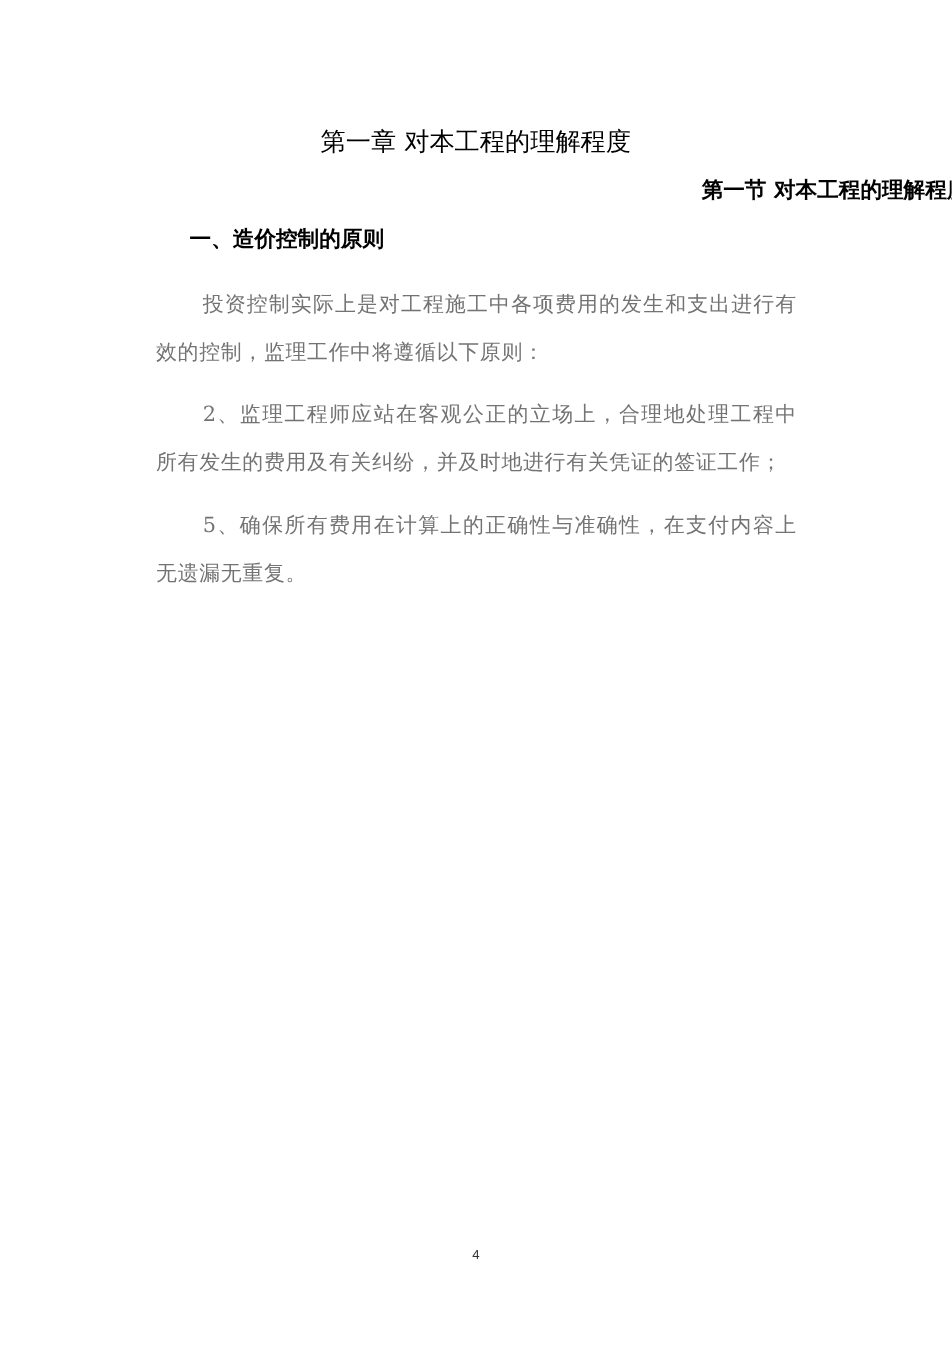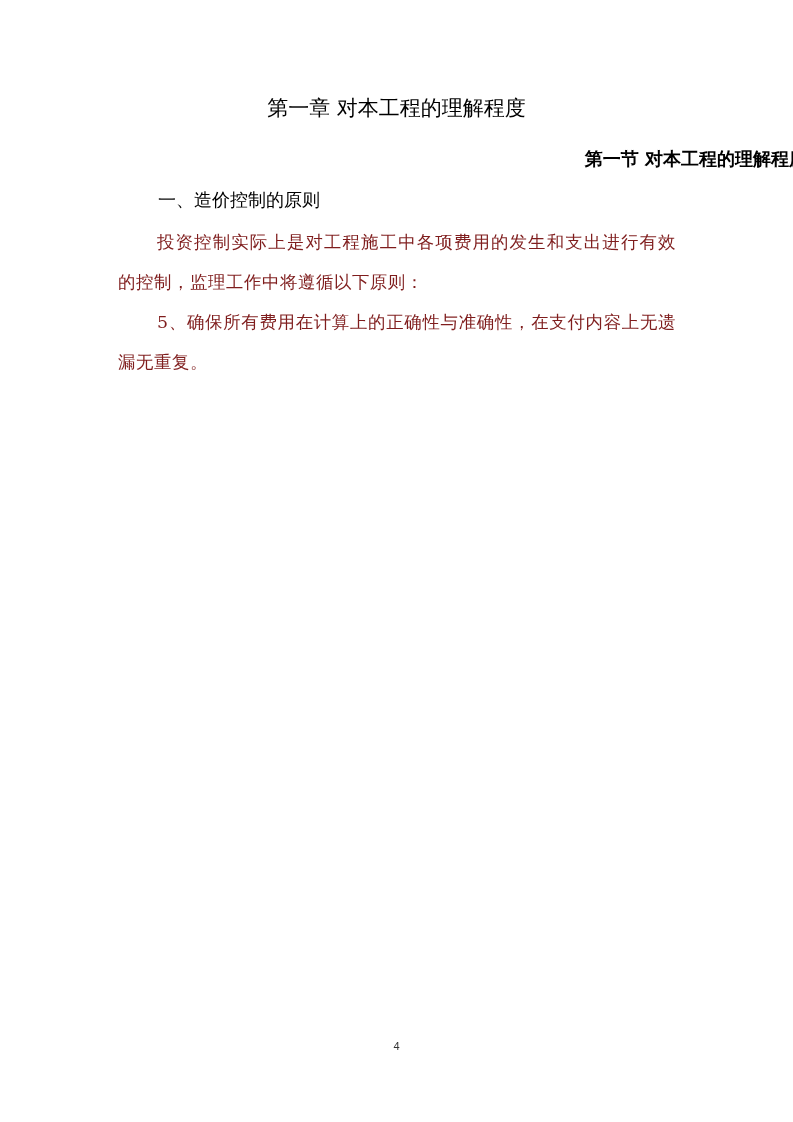--- a/index.html
+++ b/index.html
@@ -1,37 +1,38 @@
 <!DOCTYPE html>
 <html><head>
 <meta charset="utf-8">
 <style>
   html, body { margin:0; padding:0; background:#ffffff; }
   body { width:793px; height:1122px; position:relative; overflow:hidden;
          font-family:"DejaVu Serif","Liberation Serif",serif; color:#111; }
   .page { position:absolute; left:0; top:0; width:793px; height:1122px; background:#fff; }
-  .h1 { position:absolute; left:0; width:793px; top:92px; text-align:center;
+  .h1 { position:absolute; left:0; width:793px; top:102px; text-align:center;
         font-family:"DejaVu Sans","Liberation Sans",sans-serif; font-size:21px; line-height:32px; color:#000; }
   .h2 { position:absolute; left:14px; width:793px; top:145px; text-align:right;
         font-family:"DejaVu Sans","Liberation Sans",sans-serif; font-size:18px; line-height:28px; font-weight:bold; color:#000; }
   .h3 { position:absolute; left:158px; top:186px;
-        font-family:"DejaVu Sans","Liberation Sans",sans-serif; font-size:18px; line-height:28px; font-weight:normal; color:#000; }
+        font-family:"DejaVu Sans","Liberation Sans",sans-serif; font-size:18px; line-height:28px; font-weight:bold; color:#000; }
   .body { position:absolute; left:118px; top:222px; width:558px; }
-  .para { font-size:17.4px; line-height:40px; text-indent:39px; margin:0; text-align:justify;
-          letter-spacing:0.6px; color:#7f1d1d; }
+  .para { font-size:17.4px; line-height:40px; text-indent:39px; margin:12px; text-align:justify;
+          letter-spacing:0.6px; color:#737373; }
   .pagenum { position:absolute; left:0; width:793px; top:1040px; text-align:center;
              font-family:"Liberation Sans",sans-serif; font-size:11px; color:#333; }
 </style>
 </head>
 <body>
 
 <div class="page">
   <div class="h1">第一章  对本工程的理解程度</div>
   <div class="h2">第一节  对本工程的理解程度</div>
   <div class="h3">一、造价控制的原则</div>
 
   <div class="body">
     <p class="para">投资控制实际上是对工程施工中各项费用的发生和支出进行有效的控制，监理工作中将遵循以下原则：</p>
+    <p class="para">2、监理工程师应站在客观公正的立场上，合理地处理工程中所有发生的费用及有关纠纷，并及时地进行有关凭证的签证工作；</p>
     <p class="para">5、确保所有费用在计算上的正确性与准确性，在支付内容上无遗漏无重复。</p>
   </div>
 
   <div class="pagenum">4</div>
 </div>
 
 </body></html>

